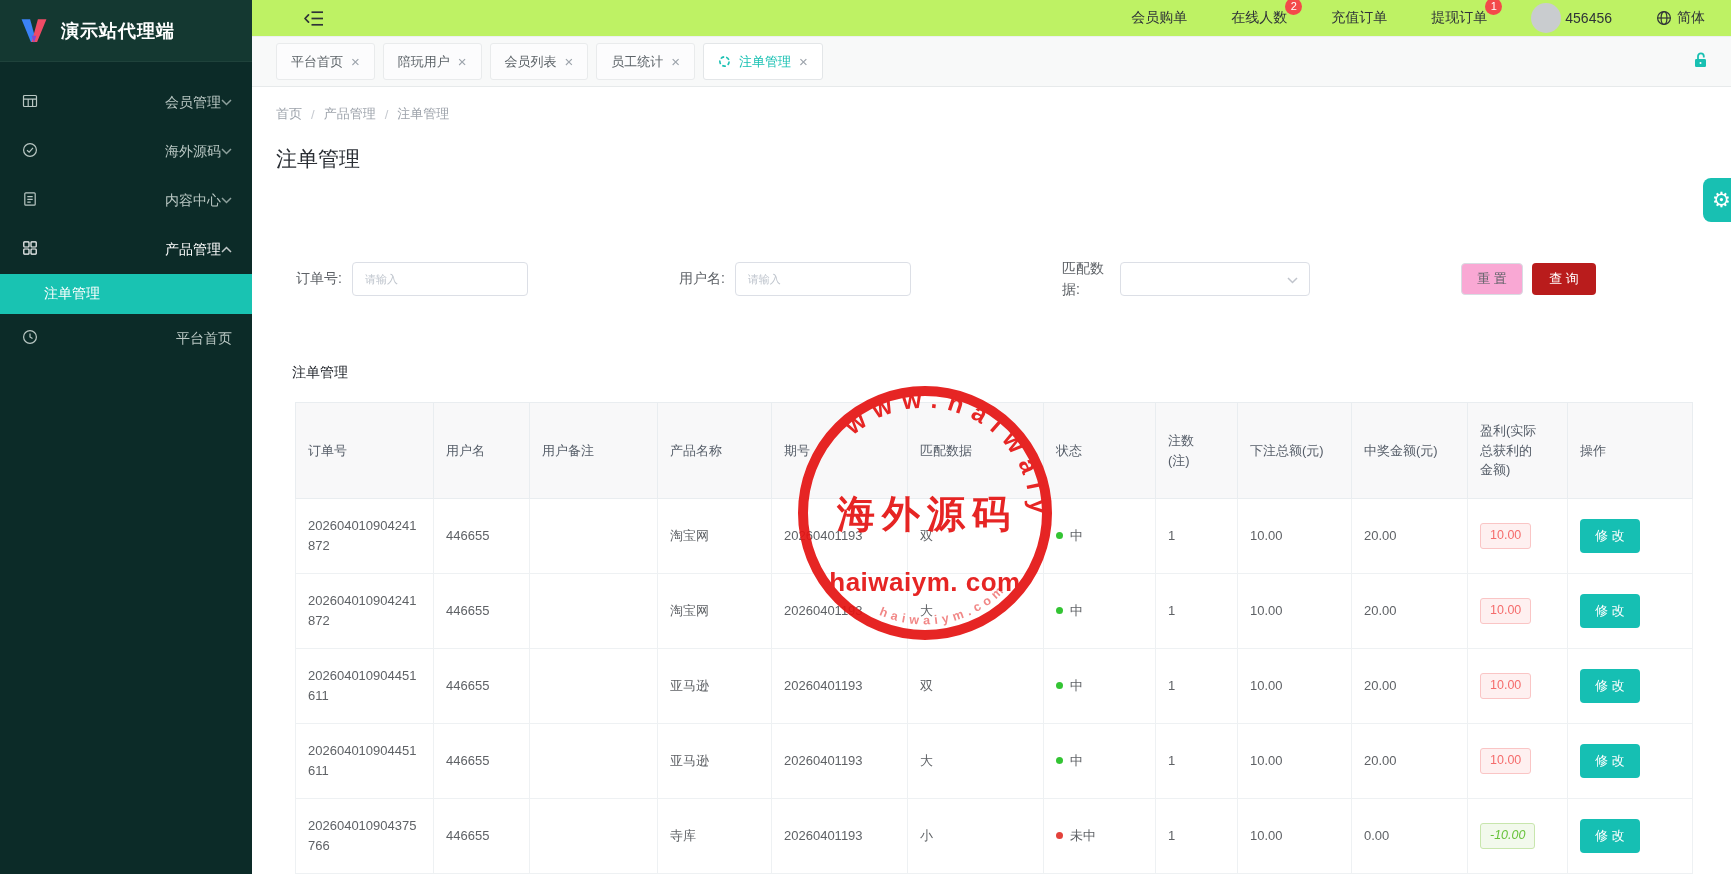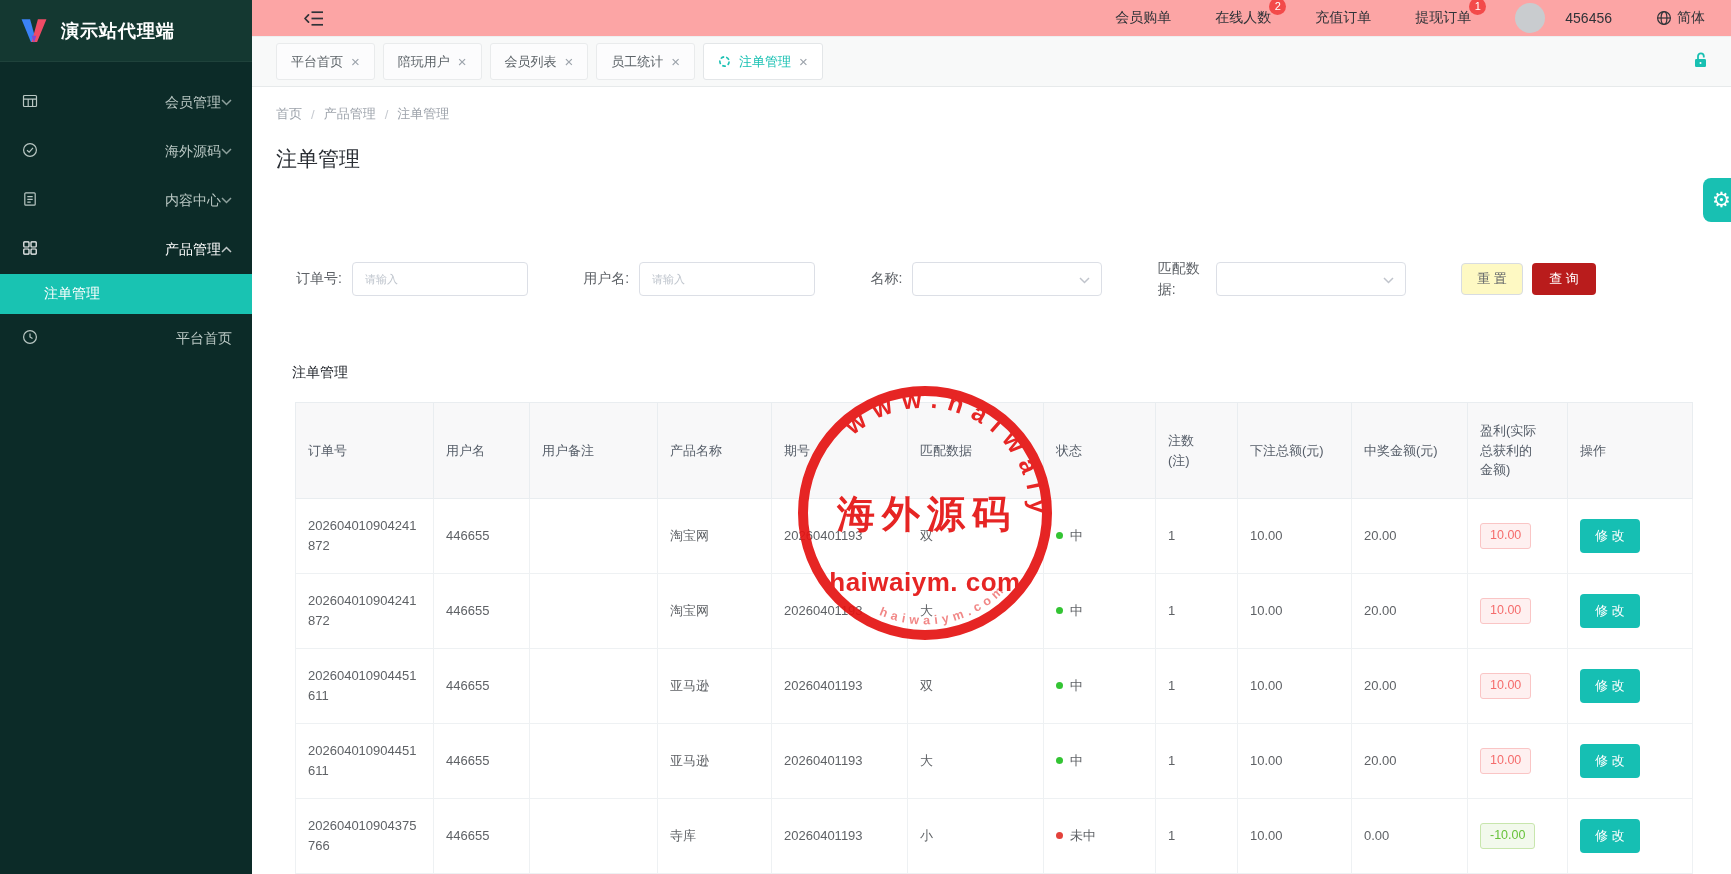--- a/index.html
+++ b/index.html
@@ -15,27 +15,27 @@
   .side-menu { padding-top:16px; }
   .side-item { height:49px; display:flex; align-items:center; padding:0 20px 0 22px; font-size:14px; cursor:pointer; color:#b9c7c3; }
   .side-item .slabel { margin-left:12px; flex:1; }
   .side-item.expanded { color:#fff; }
   .side-item .chev { margin-left:auto; opacity:.75; }
   .sub-item { height:40px; display:flex; align-items:center; padding-left:44px; font-size:14px; color:#c2cfcb; cursor:pointer; }
   .sub-item.active { background:#19c3b2; color:#fff; }
 
   
   .main { flex:1; min-width:0; display:flex; flex-direction:column; }
-  .navbar { height:62px; background:#fca5a5; border-bottom:1px solid #edf0f1; display:flex; align-items:center; padding:0 26px 0 52px;justify-content:space-between; }
+  .navbar { height:62px; background:#bef264; border-bottom:1px solid #edf0f1; display:flex; align-items:center; padding:0 26px 0 52px;justify-content:space-between; }
   .fold { color:#2f3338; cursor:pointer; display:flex; }
   .nav-right { margin-left:auto; display:flex; align-items:center; gap:44px; font-size:14px; color:#2f3338; }
   .nav-link { position:relative; cursor:pointer; white-space:nowrap; }
   .badge { position:absolute; top:-11px; right:-15px; background:#f34a4a; color:#fff; font-size:11px; font-style:normal;
     min-width:17px; height:17px; line-height:17px; border-radius:9px; text-align:center; padding:0 2px; }
-  .user { display:flex; align-items:center; gap:20px; cursor:pointer; }
+  .user { display:flex; align-items:center; gap:4px; cursor:pointer; }
   .avatar { width:30px; height:30px; border-radius:50%; background:#c9cccf; }
   .lang { display:flex; align-items:center; gap:5px; cursor:pointer; }
 
   
   .tabstrip { height:50px; background:#f8f9f9; border-bottom:1px solid #e7eaeb; display:flex; align-items:center;
     padding:0 24px; gap:8px; position:relative; flex-shrink:0; }
   .tab { height:37px; background:#fcfcfd; border:1px solid #e9ebec; border-radius:3px; display:flex; align-items:center;
     padding:0 14px; font-size:13px; color:#5c6368; gap:8px; cursor:pointer; white-space:nowrap; }
   .tab .x { color:#9ca3ab; font-size:15px; line-height:1; }
   .tab.active { background:#fff; color:#18c0b2; border-color:#e3e6e8; }
@@ -50,37 +50,37 @@
 
   .filter-row { margin:85px 0 0 20px; width:1300px; display:flex; justify-content:space-between; }
   .f-group { display:flex; align-items:center; }
   .f-label { font-size:14px; color:#5d6166; margin-right:10px; white-space:nowrap; }
   .f-label.match { width:48px; white-space:normal; line-height:1.45; }
   .f-input { width:176px; height:34px; border:1px solid #dcdfe6; border-radius:4px; padding:0 12px; font-size:11px; color:#333; outline:none; }
   .f-input::placeholder { color:#bfc5cd; }
   .f-select { width:190px; height:34px; border:1px solid #dcdfe6; border-radius:4px; background:#fff; position:relative; cursor:pointer; }
   .f-select svg { position:absolute; right:11px; top:14px; }
   .f-buttons { display:flex; align-items:center; gap:9px; }
-  .btn-reset { width:62px; height:32px; background:#fef9c3; border:1px solid #d8dce2; border-radius:4px; color:#5d6166; font-size:13px; cursor:pointer; }
+  .btn-reset { width:62px; height:32px; background:#f9a8d4; border:1px solid #d8dce2; border-radius:4px; color:#5d6166; font-size:13px; cursor:pointer; }
   .btn-search { width:64px; height:32px; background:#b91c1c; border:none; border-radius:4px; color:#fff; font-size:13px; cursor:pointer; }
 
   .section-title { margin:65px 0 0 16px; font-size:14px; color:#21252b; }
 
   .table-wrap { margin:20px 0 0 19px; }
   table { border-collapse:collapse; table-layout:fixed; width:1397px; font-size:13px; }
   th { background:#f8f8f9; color:#555d68; font-weight:500; text-align:left; padding:0 12px; height:96px;
     border:1px solid #e9edf0; vertical-align:middle; white-space:pre-line; line-height:1.5; }
   td { height:75px; padding:0 12px; border:1px solid #eef1f3; color:#5f6266; vertical-align:middle;
     word-break:break-all; line-height:1.55; background:#fff; }
   .dot { width:7px; height:7px; border-radius:50%; display:inline-block; margin-right:7px; vertical-align:1px; }
   .dot.green { background:#33c433; }
   .dot.red { background:#e3413b; }
   .tag { display:inline-block; padding:2px 9px; border-radius:3px; font-size:12.5px; border:1px solid; }
   .tag.red { color:#f56c6c; border-color:#fac5c5; background:#fef0f0; }
-  .tag.green { color:#67c23a; border-color:#c8e6ad; background:#f2f9ec; }
+  .tag.green { color:#67c23a; border-color:#c8e6ad; background:#f2f9ec;font-style:italic; }
   .btn-edit { background:#16bfb3; color:#fff; border:none; border-radius:4px; padding:8px 15px; font-size:13px; cursor:pointer; white-space:nowrap; }
 
   .gear-fab { position:fixed; top:178px; right:-16px; width:44px; height:44px; background:#18c0b2; border-radius:8px 0 0 8px;
     color:#fff; display:flex; align-items:center; padding-left:9px; font-size:21px; z-index:50; cursor:pointer; }
 
   .stamp { position:fixed; left:790px; top:378px; width:270px; height:270px; z-index:40; opacity:.92; pointer-events:none;
     font-family:"Liberation Sans","DejaVu Sans",sans-serif; }
 </style>
 </head>
 <body>
@@ -222,28 +222,20 @@
       <h1 class="page-title">注单管理</h1>
 
       <div class="filter-row">
         <div class="f-group">
           <span class="f-label">订单号:</span>
           <input class="f-input" placeholder="请输入" style="">
         </div>
         <div class="f-group">
           <span class="f-label">用户名:</span>
           <input class="f-input" placeholder="请输入" style="">
-        </div>
-        <div class="f-group">
-          <span class="f-label">名称:</span>
-          <div class="f-select">
-            <svg width="11" height="7" viewBox="0 0 11 7">
-                <polyline points="1,1 5.5,5.5 10,1" fill="none" stroke="#c0c4cc" stroke-width="1.5"></polyline>
-              </svg>
-          </div>
         </div>
         <div class="f-group">
           <span class="f-label match">匹配数据:</span>
           <div class="f-select">
             <svg width="11" height="7" viewBox="0 0 11 7">
                 <polyline points="1,1 5.5,5.5 10,1" fill="none" stroke="#c0c4cc" stroke-width="1.5"></polyline>
               </svg>
           </div>
         </div>
         <div class="f-buttons">

